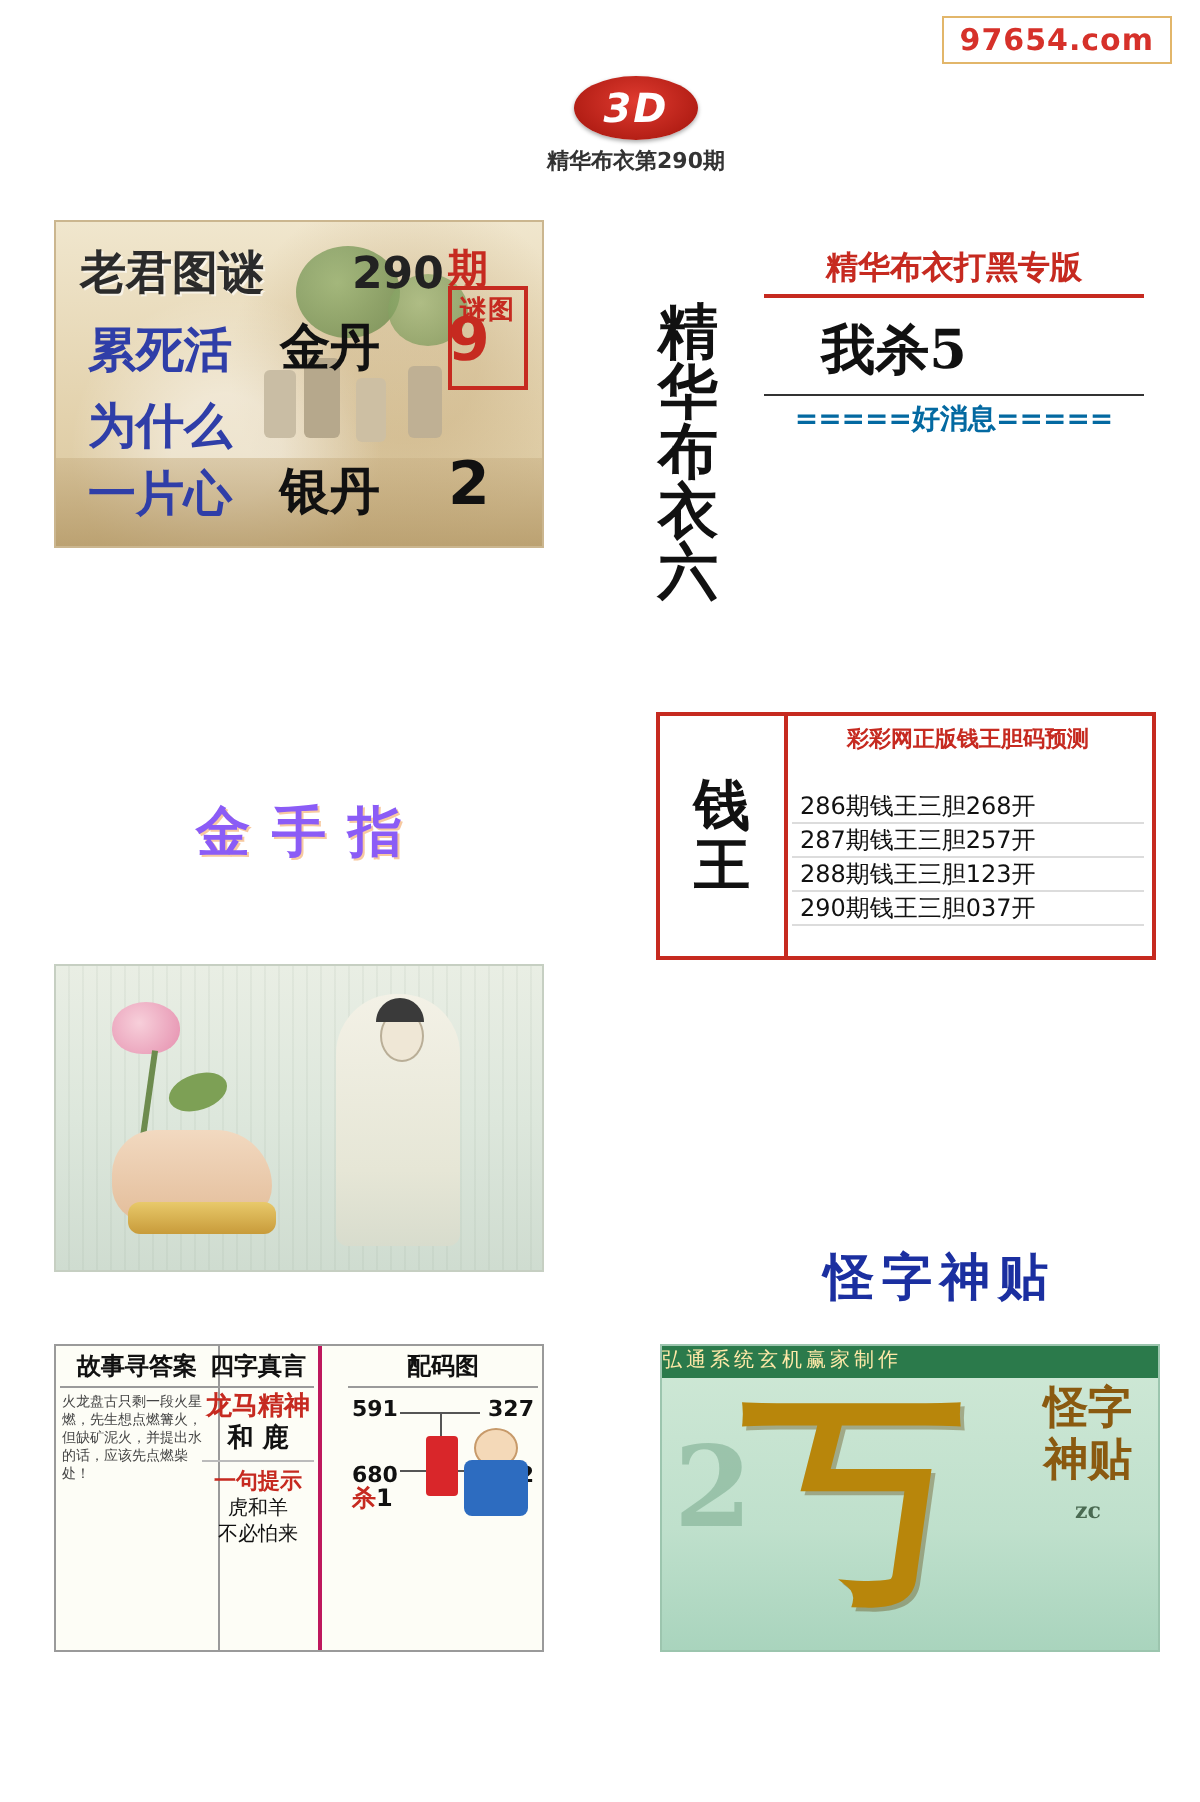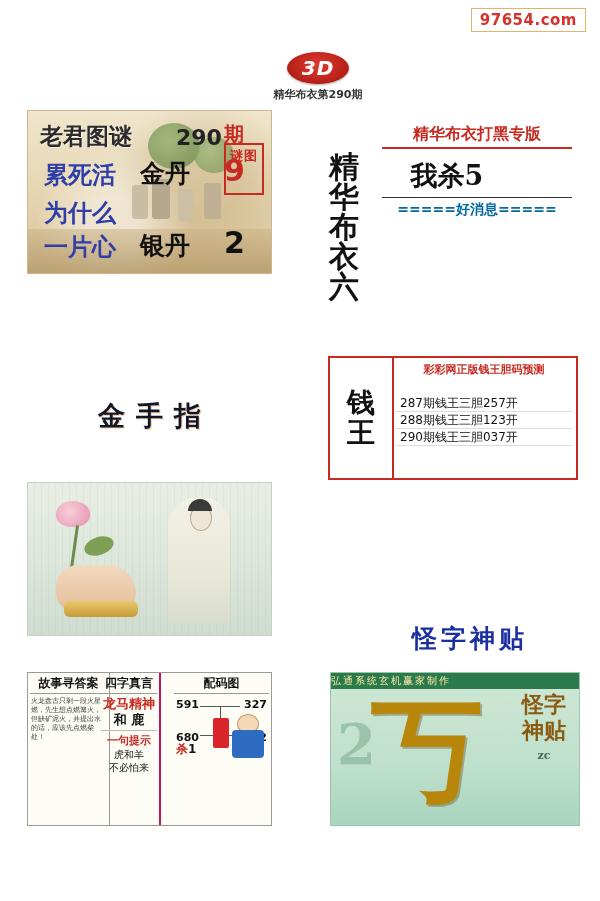--- a/index.html
+++ b/index.html
@@ -19,21 +19,21 @@
     border:1px solid #e2b66a;
     padding:2px 8px;
     font-size:15px;
     font-weight:bold;
     color:#d6312a;
     letter-spacing:0.5px;
     font-family:"DejaVu Sans","Liberation Sans",sans-serif;
   }
 
   
-  .logo-wrap{position:absolute;left:0;right:0;top:52px;text-align:center;padding-left:36px;}
+  .logo-wrap{position:absolute;left:0;right:0;top:38px;text-align:center;padding-left:36px;}
   .logo-3d{
     display:inline-block;
     width:62px;height:32px;
     border-radius:50%;
     background:radial-gradient(ellipse at 50% 40%, #e03b30 0%, #b41f16 70%, #8d120b 100%);
     color:#ffffff;
     font-size:20px;font-weight:bold;font-style:italic;
     line-height:32px;
     letter-spacing:1px;
     box-shadow:0 1px 2px rgba(0,0,0,.35);
@@ -131,21 +131,21 @@
   }
   #p3 .big .l2{padding-right:60px;}
   #p3 .foot{
     margin-top:4px;text-align:center;font-size:14px;font-weight:bold;color:#0369a1;
     border-top:1px solid #333;padding-top:3px;
   }
 
   
   #p4-title{left:60px;top:398px;width:190px;text-align:center;}
   #p4-title span{
-    font-size:27px;font-weight:bold;color:#0f172a;letter-spacing:11px;
+    font-size:27px;font-weight:bold;color:#8b5cf6;letter-spacing:11px;
     font-family:"DejaVu Serif","Liberation Serif",serif;
     text-shadow:1px 1px 0 #f7c9a0;
   }
   #p4{left:27px;top:482px;width:243px;height:152px;
       background:linear-gradient(180deg,#e9eee4 0%,#dde7dc 50%,#cfdcd0 100%);
       border:1px solid #c6cfc2;overflow:hidden;}
   #p4 .paper{
     position:absolute;inset:0;
     background:repeating-linear-gradient(90deg,rgba(255,255,255,.0) 0 6px,rgba(120,140,120,.08) 6px 7px);
   }
@@ -339,20 +339,21 @@
     <div class="gy-hair"></div>
   </div>
 
   <div class="blk" id="p5">
     <div class="left">
       <span>钱</span>
       <span>王</span>
     </div>
     <div class="right">
       <div class="hd">彩彩网正版钱王胆码预测</div>
+      <div class="row">286期钱王三胆268开</div>
       <div class="row">287期钱王三胆257开</div>
       <div class="row">288期钱王三胆123开</div>
       <div class="row">290期钱王三胆037开</div>
     </div>
   </div>
 
   <div class="blk" id="p6-title">
     <span>怪字神贴</span>
   </div>
 

